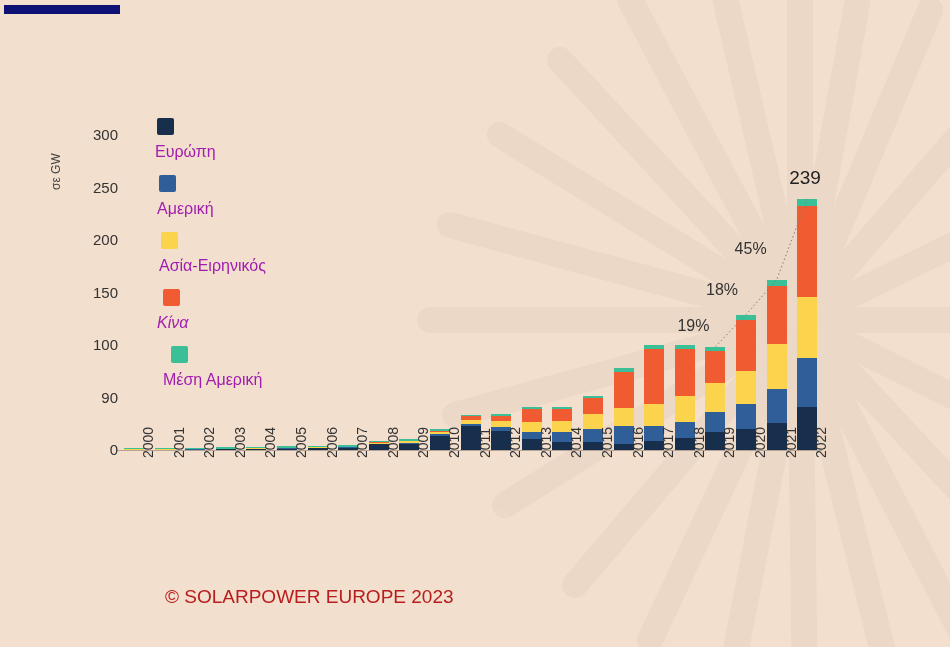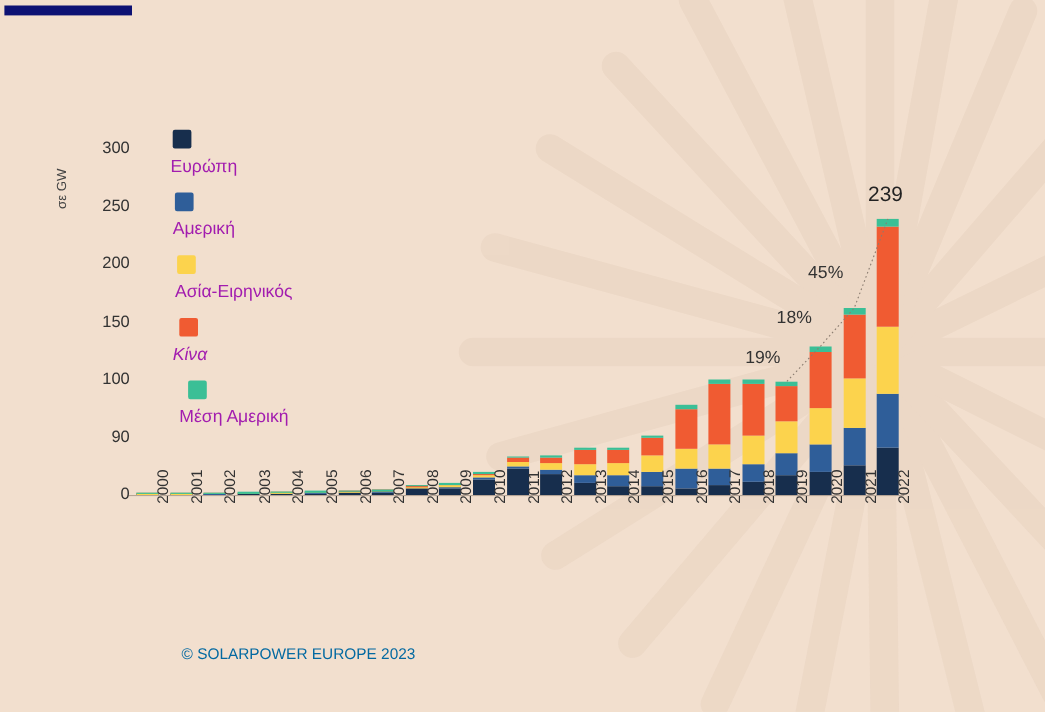--- a/index.html
+++ b/index.html
@@ -81,21 +81,21 @@
 
   
   #footer{position:absolute;left:0;top:535px;width:950px;height:112px;z-index:6;}
   .ot-logo{
     position:absolute;left:57px;top:20px;width:50px;height:50px;
     background:#8e1b38;color:#f6e6da;
     font-size:22px;font-weight:bold;letter-spacing:1px;
     display:flex;align-items:center;justify-content:center;
   }
   .src-line1{position:absolute;left:122px;top:26px;font-size:16px;color:#2b2b2b;white-space:nowrap;}
-  .src-line2{position:absolute;left:165px;top:51px;font-size:14px;color:#0369a1;white-space:nowrap;}
+  .src-line2{position:absolute;left:165px;top:51px;font-size:19px;color:#b91c1c;white-space:nowrap;}
 </style>
 </head>
 <body>
 
 <div id="stage">
 
   <svg id="sunburst" viewBox="0 0 950 647" preserveAspectRatio="none">
     <g stroke="#ecd8c6" stroke-width="26" stroke-linecap="round" fill="none" opacity="0.95">
       <line x1="800" y1="320" x2="800" y2="-60"></line>
       <line x1="800" y1="320" x2="715" y2="-45"></line>

